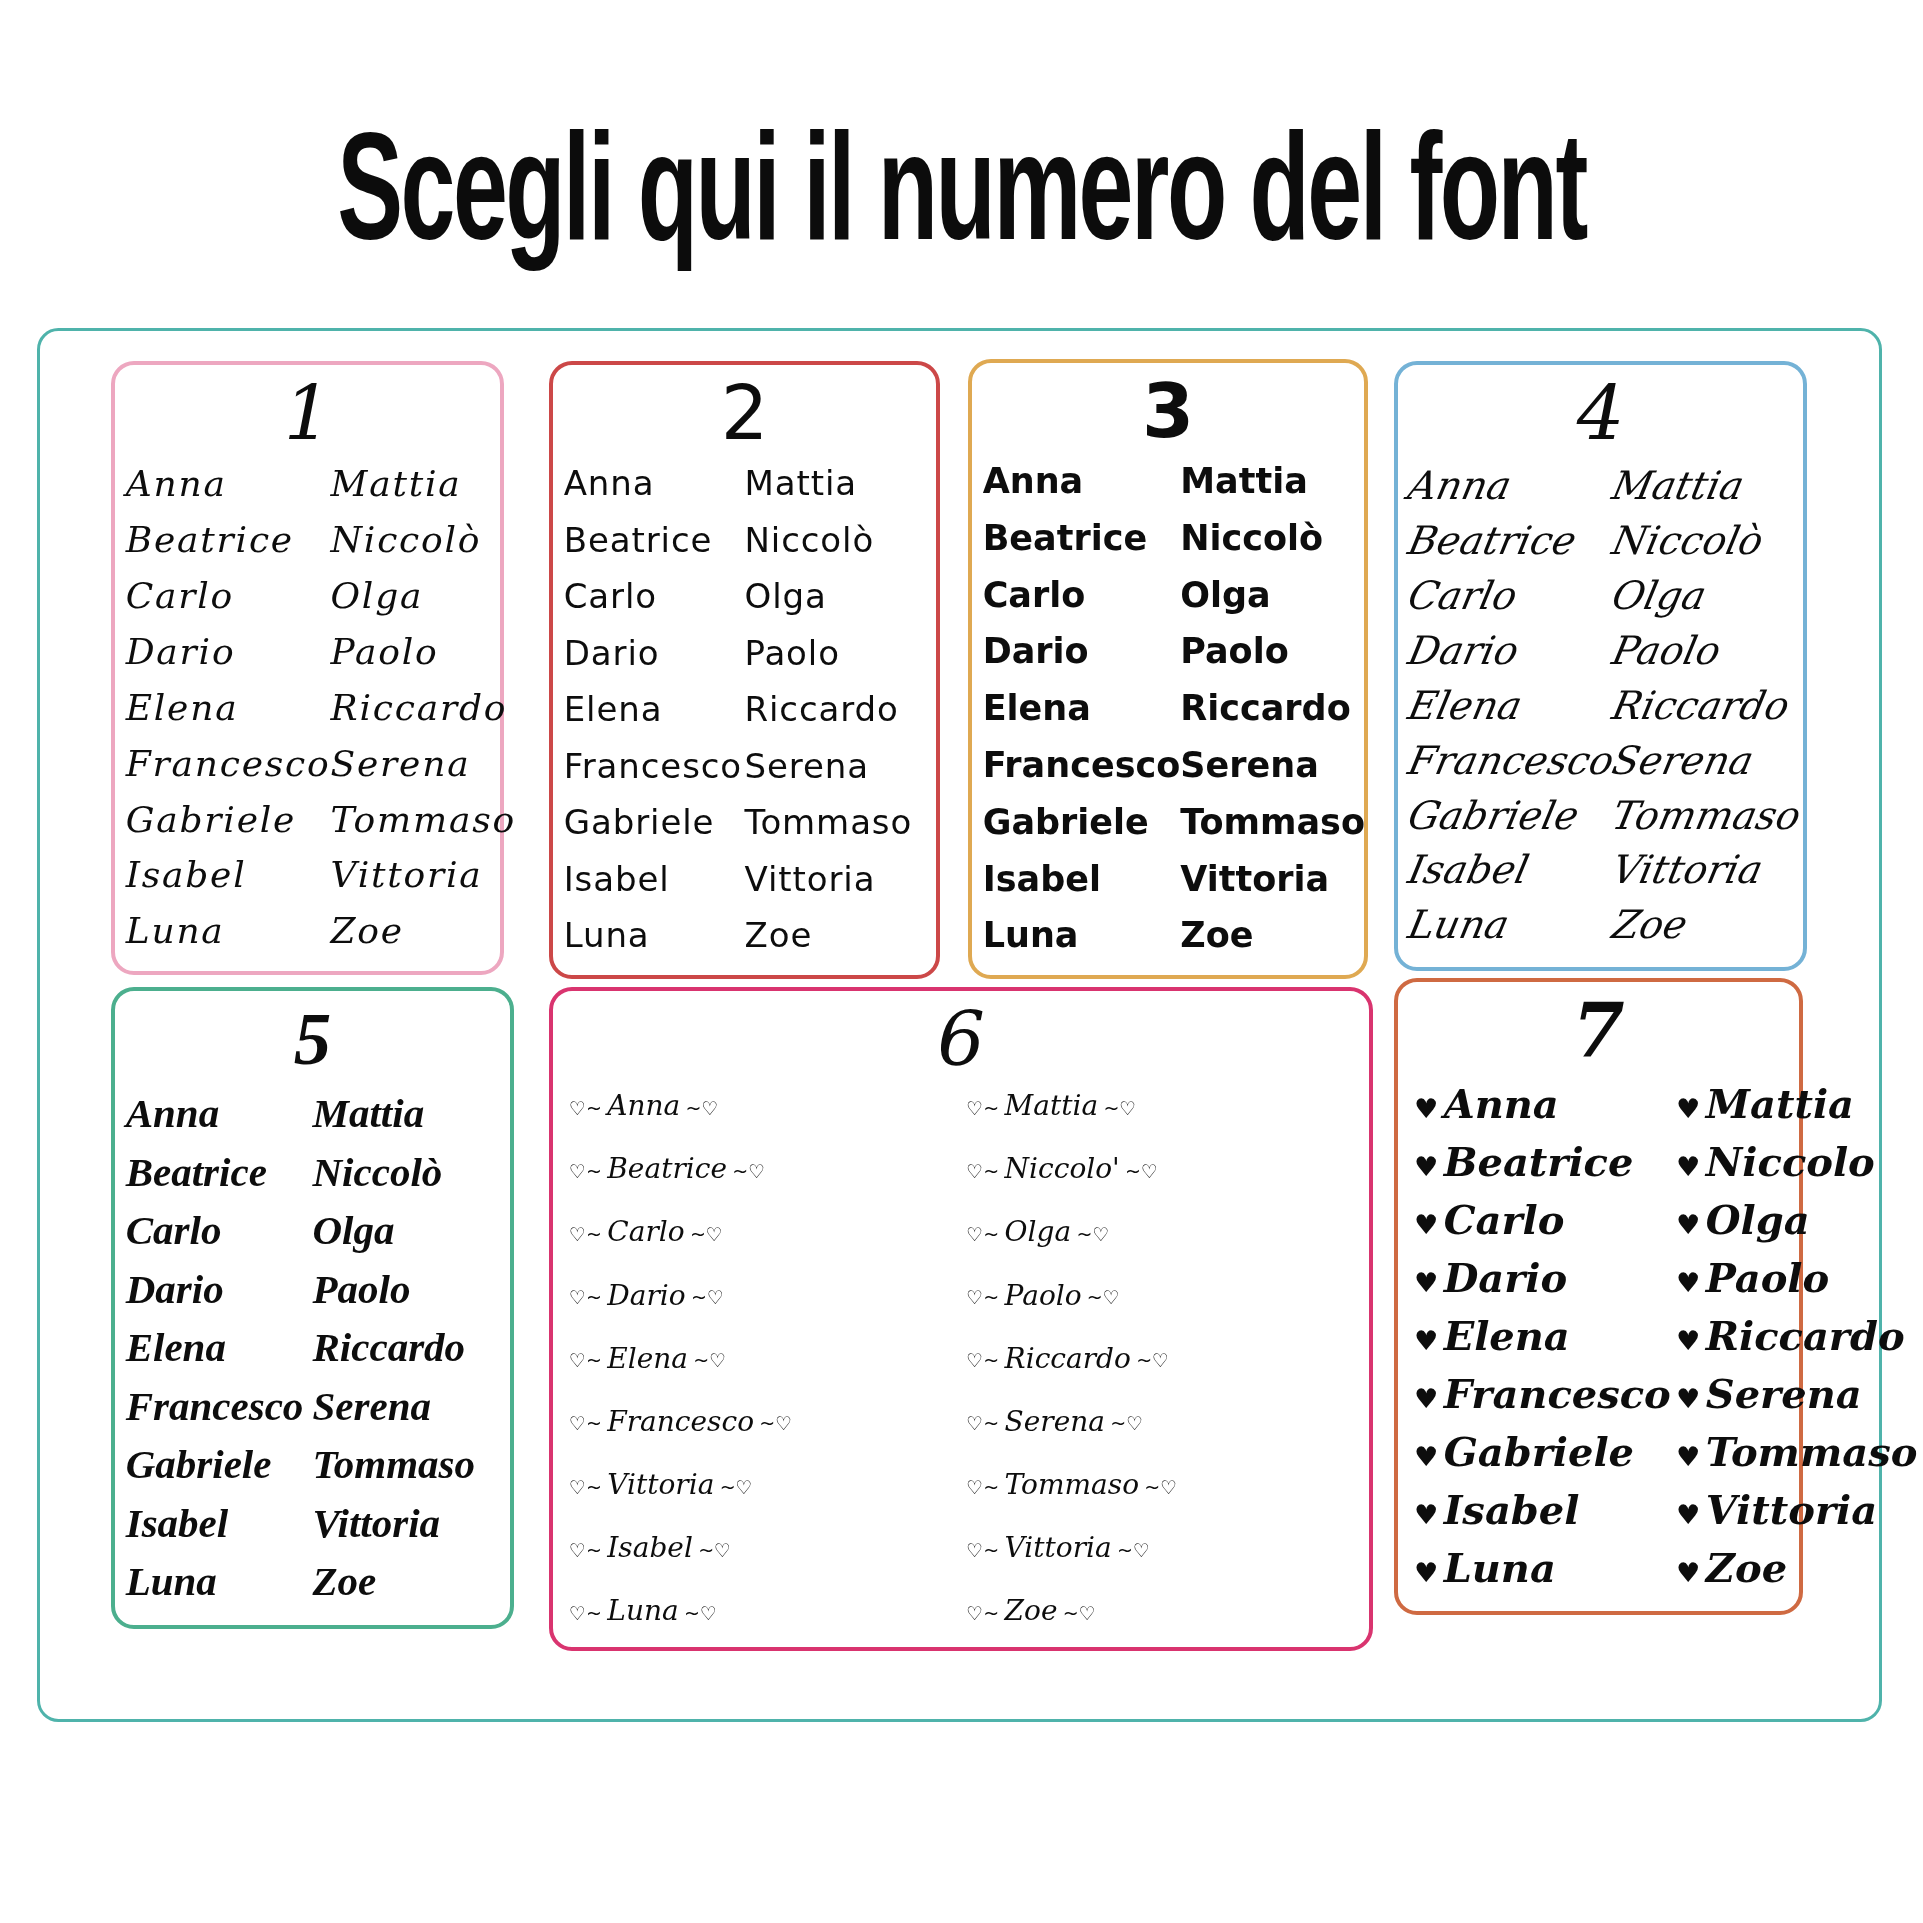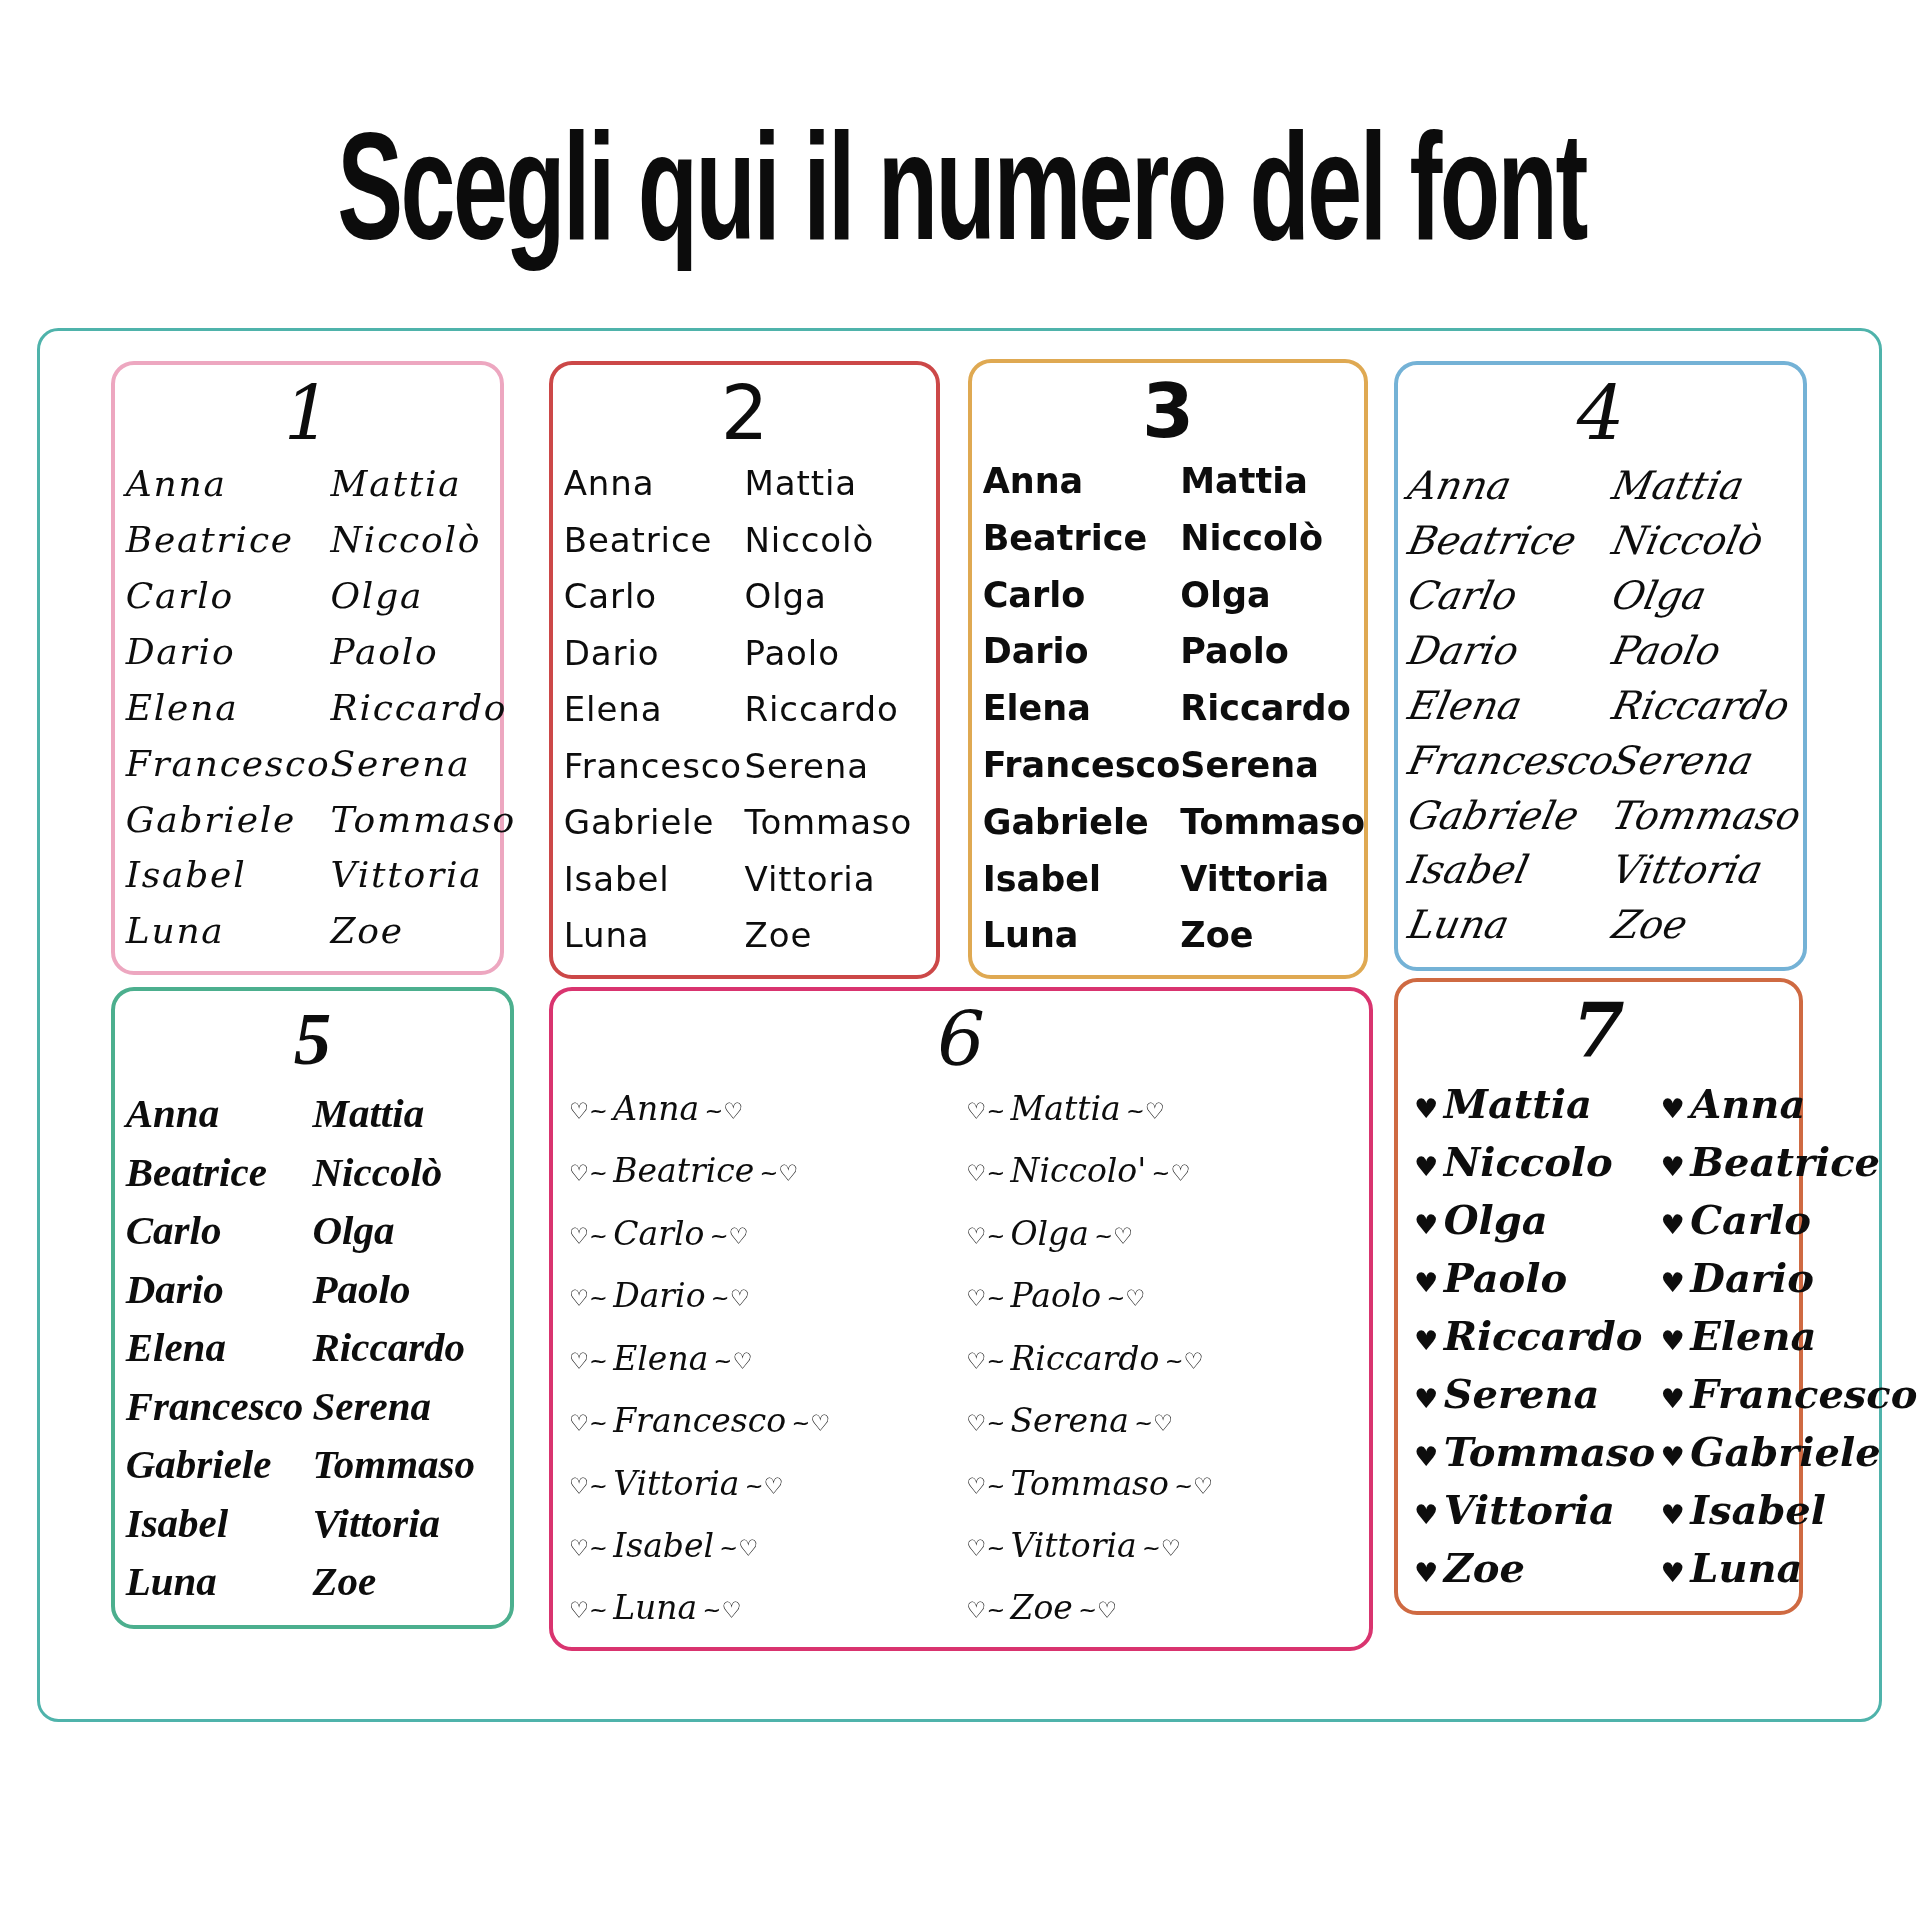--- a/index.html
+++ b/index.html
@@ -72,21 +72,21 @@
   .f4{font-family:"DejaVu Serif",serif;font-style:italic;}
   .f5{font-family:"Liberation Serif",serif;font-style:italic;font-weight:700;}
   .f6{font-family:"DejaVu Serif",serif;font-style:italic;}
   .f7{font-family:"DejaVu Serif",serif;font-style:italic;font-weight:700;}
 
   .name-row.f1{font-size:36px;letter-spacing:1.8px;}
   .name-row.f2{font-size:34px;letter-spacing:0.9px;}
   .name-row.f3{font-size:35px;}
   .name-row.f4{font-size:39px;}
   .name-row.f5{font-size:41px;}
-  .name-row.f6{font-size:33px;}
+  .name-row.f6{font-size:28px;}
   .name-row.f7{font-size:40px;}
   .name-row.f4 .nm{display:inline-block;transform:skewX(-12deg);}
 
   .decor{
     font-family:"DejaVu Sans",sans-serif;
     font-size:0.68em;
     vertical-align:middle;
     padding:0 5.3px;
   }
 </style>
@@ -256,38 +256,38 @@
           <div class="name-row f6"><span class="decor">♡~</span><span class="nm">Serena</span><span class="decor">~♡</span></div>
           <div class="name-row f6"><span class="decor">♡~</span><span class="nm">Tommaso</span><span class="decor">~♡</span></div>
           <div class="name-row f6"><span class="decor">♡~</span><span class="nm">Vittoria</span><span class="decor">~♡</span></div>
           <div class="name-row f6"><span class="decor">♡~</span><span class="nm">Zoe</span><span class="decor">~♡</span></div>
         </div>
     </div>
   </div>
     <div class="box pos7" style="border-color: rgb(207, 106, 66);">
     <div class="box-number f7">7</div>
     <div class="cols">
+      <div class="col col-left">
+          <div class="name-row f7"><span class="decor">♥</span><span class="nm">Anna</span></div>
+          <div class="name-row f7"><span class="decor">♥</span><span class="nm">Beatrice</span></div>
+          <div class="name-row f7"><span class="decor">♥</span><span class="nm">Carlo</span></div>
+          <div class="name-row f7"><span class="decor">♥</span><span class="nm">Dario</span></div>
+          <div class="name-row f7"><span class="decor">♥</span><span class="nm">Elena</span></div>
+          <div class="name-row f7"><span class="decor">♥</span><span class="nm">Francesco</span></div>
+          <div class="name-row f7"><span class="decor">♥</span><span class="nm">Gabriele</span></div>
+          <div class="name-row f7"><span class="decor">♥</span><span class="nm">Isabel</span></div>
+          <div class="name-row f7"><span class="decor">♥</span><span class="nm">Luna</span></div>
+        </div>
       <div class="col col-right">
           <div class="name-row f7"><span class="decor">♥</span><span class="nm">Mattia</span></div>
           <div class="name-row f7"><span class="decor">♥</span><span class="nm">Niccolo</span></div>
           <div class="name-row f7"><span class="decor">♥</span><span class="nm">Olga</span></div>
           <div class="name-row f7"><span class="decor">♥</span><span class="nm">Paolo</span></div>
           <div class="name-row f7"><span class="decor">♥</span><span class="nm">Riccardo</span></div>
           <div class="name-row f7"><span class="decor">♥</span><span class="nm">Serena</span></div>
           <div class="name-row f7"><span class="decor">♥</span><span class="nm">Tommaso</span></div>
           <div class="name-row f7"><span class="decor">♥</span><span class="nm">Vittoria</span></div>
           <div class="name-row f7"><span class="decor">♥</span><span class="nm">Zoe</span></div>
         </div>
-      <div class="col col-left">
-          <div class="name-row f7"><span class="decor">♥</span><span class="nm">Anna</span></div>
-          <div class="name-row f7"><span class="decor">♥</span><span class="nm">Beatrice</span></div>
-          <div class="name-row f7"><span class="decor">♥</span><span class="nm">Carlo</span></div>
-          <div class="name-row f7"><span class="decor">♥</span><span class="nm">Dario</span></div>
-          <div class="name-row f7"><span class="decor">♥</span><span class="nm">Elena</span></div>
-          <div class="name-row f7"><span class="decor">♥</span><span class="nm">Francesco</span></div>
-          <div class="name-row f7"><span class="decor">♥</span><span class="nm">Gabriele</span></div>
-          <div class="name-row f7"><span class="decor">♥</span><span class="nm">Isabel</span></div>
-          <div class="name-row f7"><span class="decor">♥</span><span class="nm">Luna</span></div>
-        </div>
     </div>
   </div>
   </div>
 
 
 </body></html>

